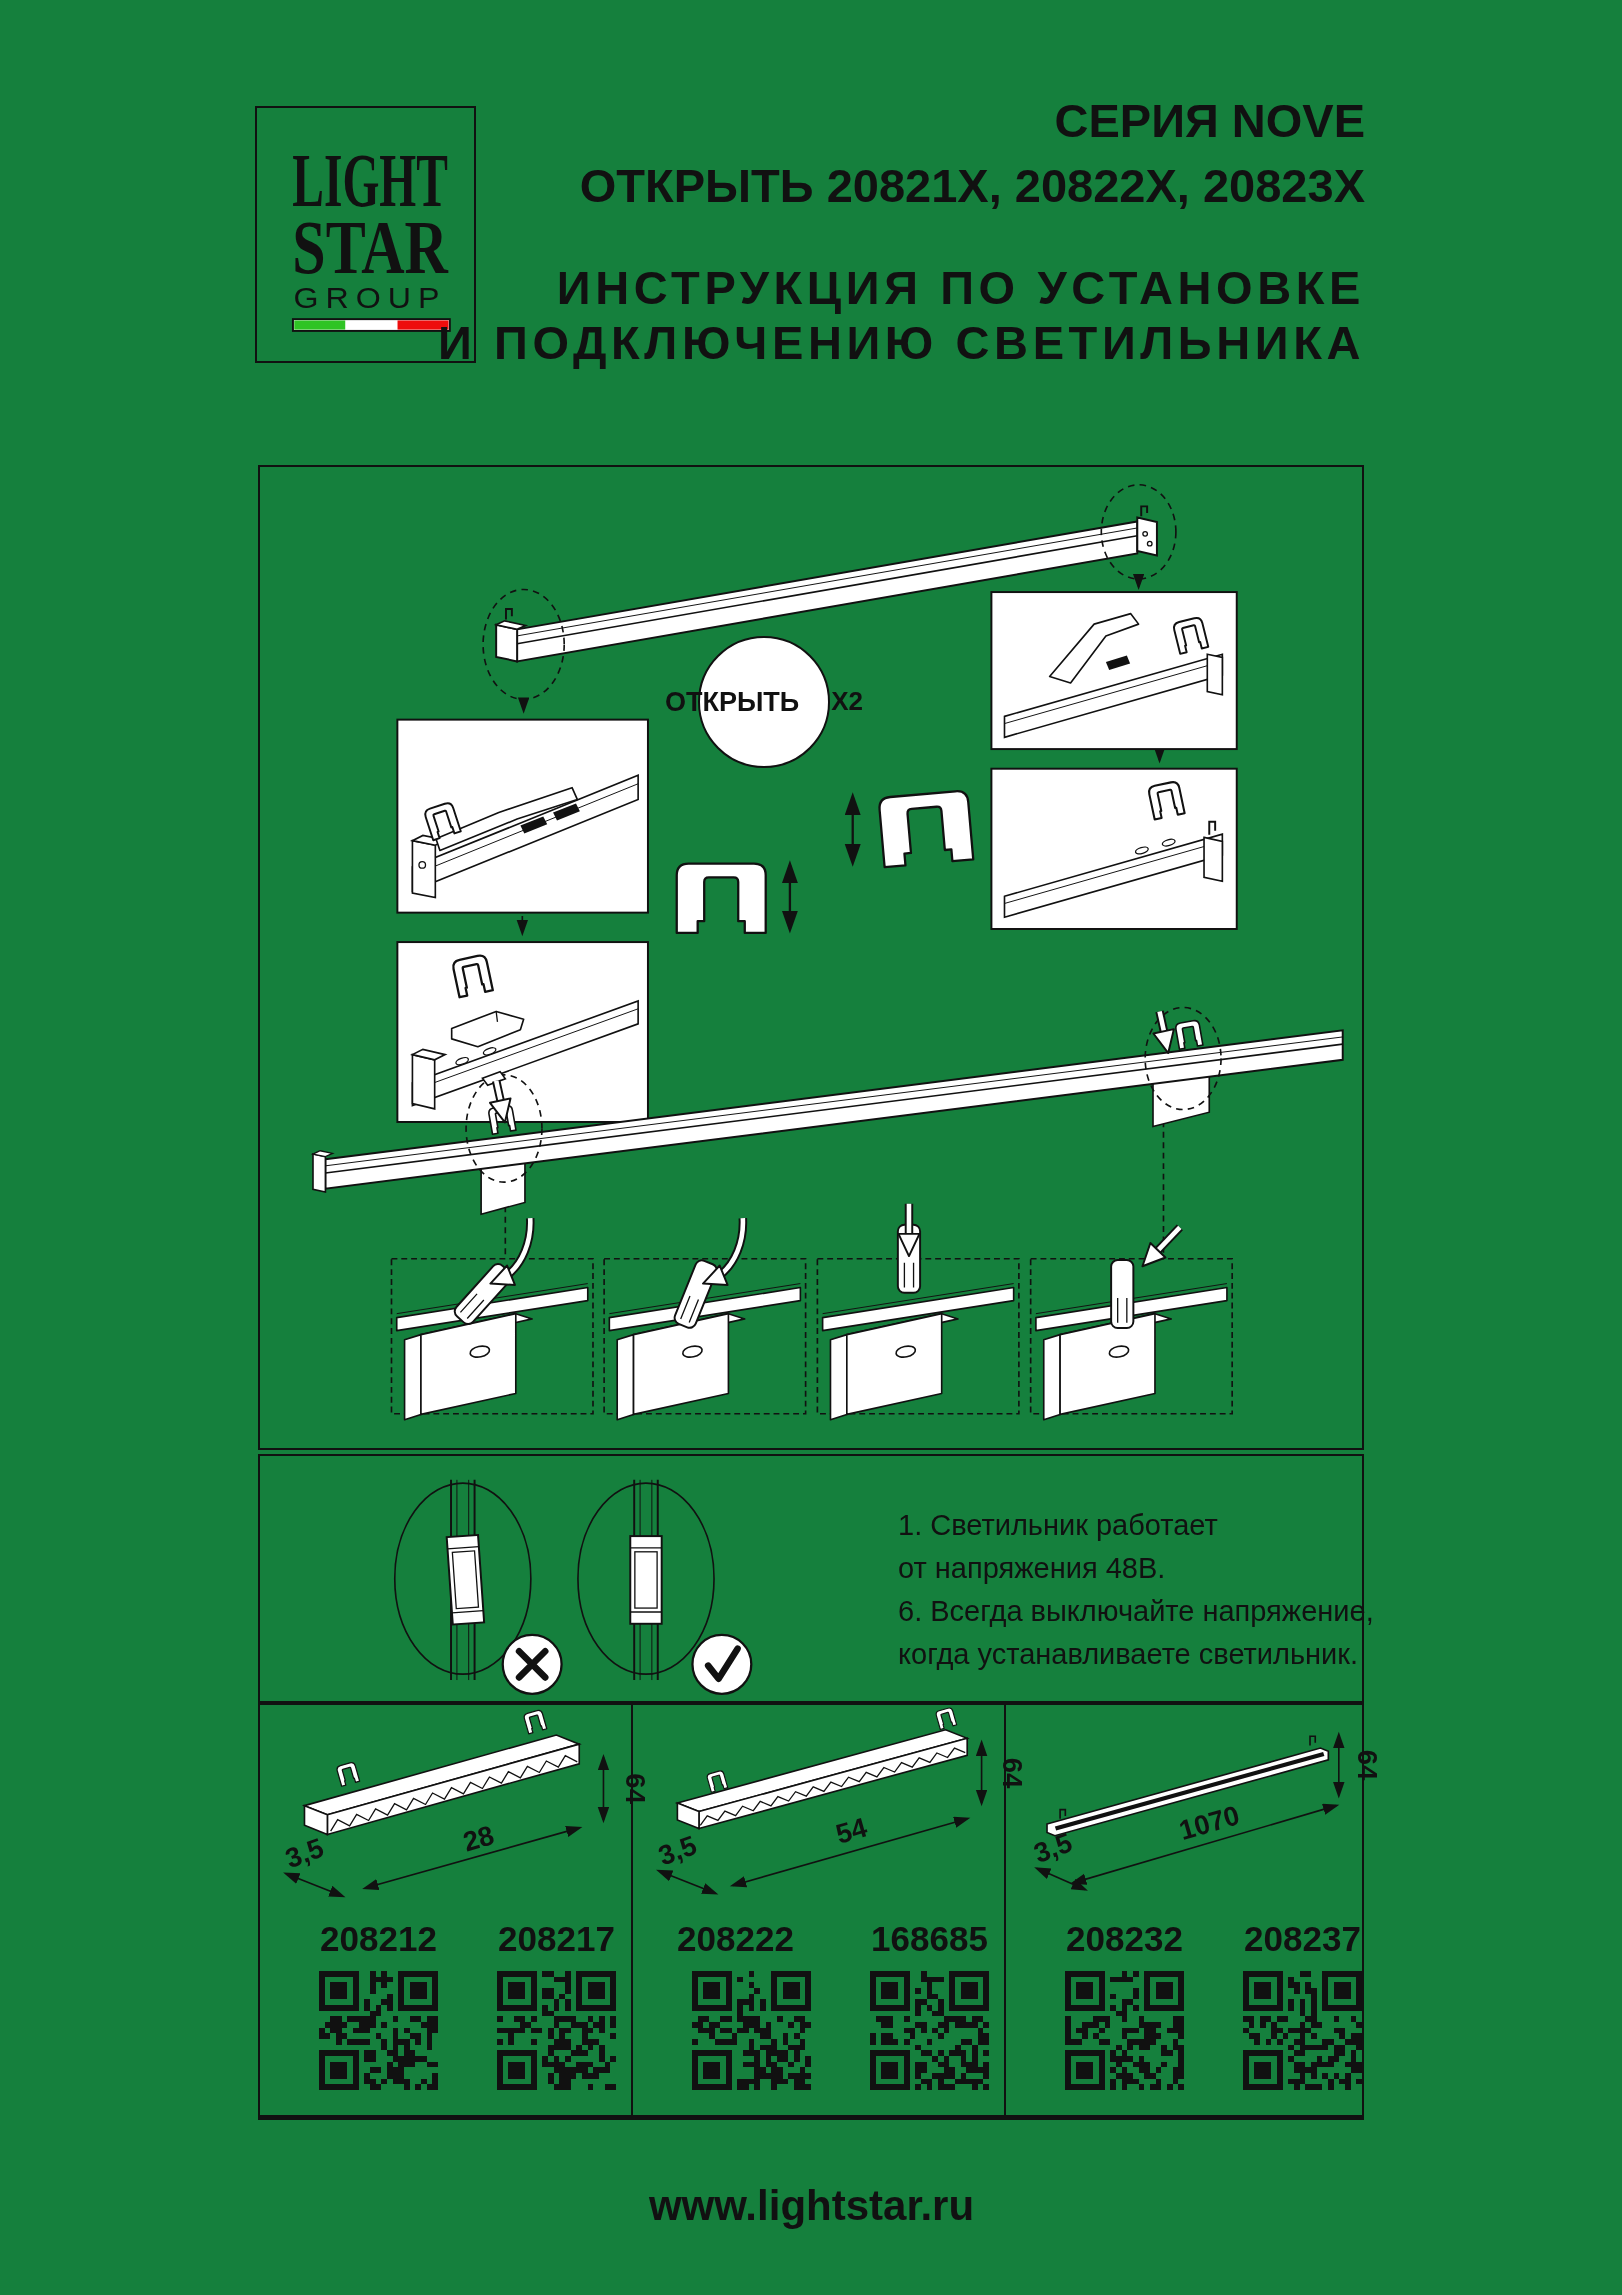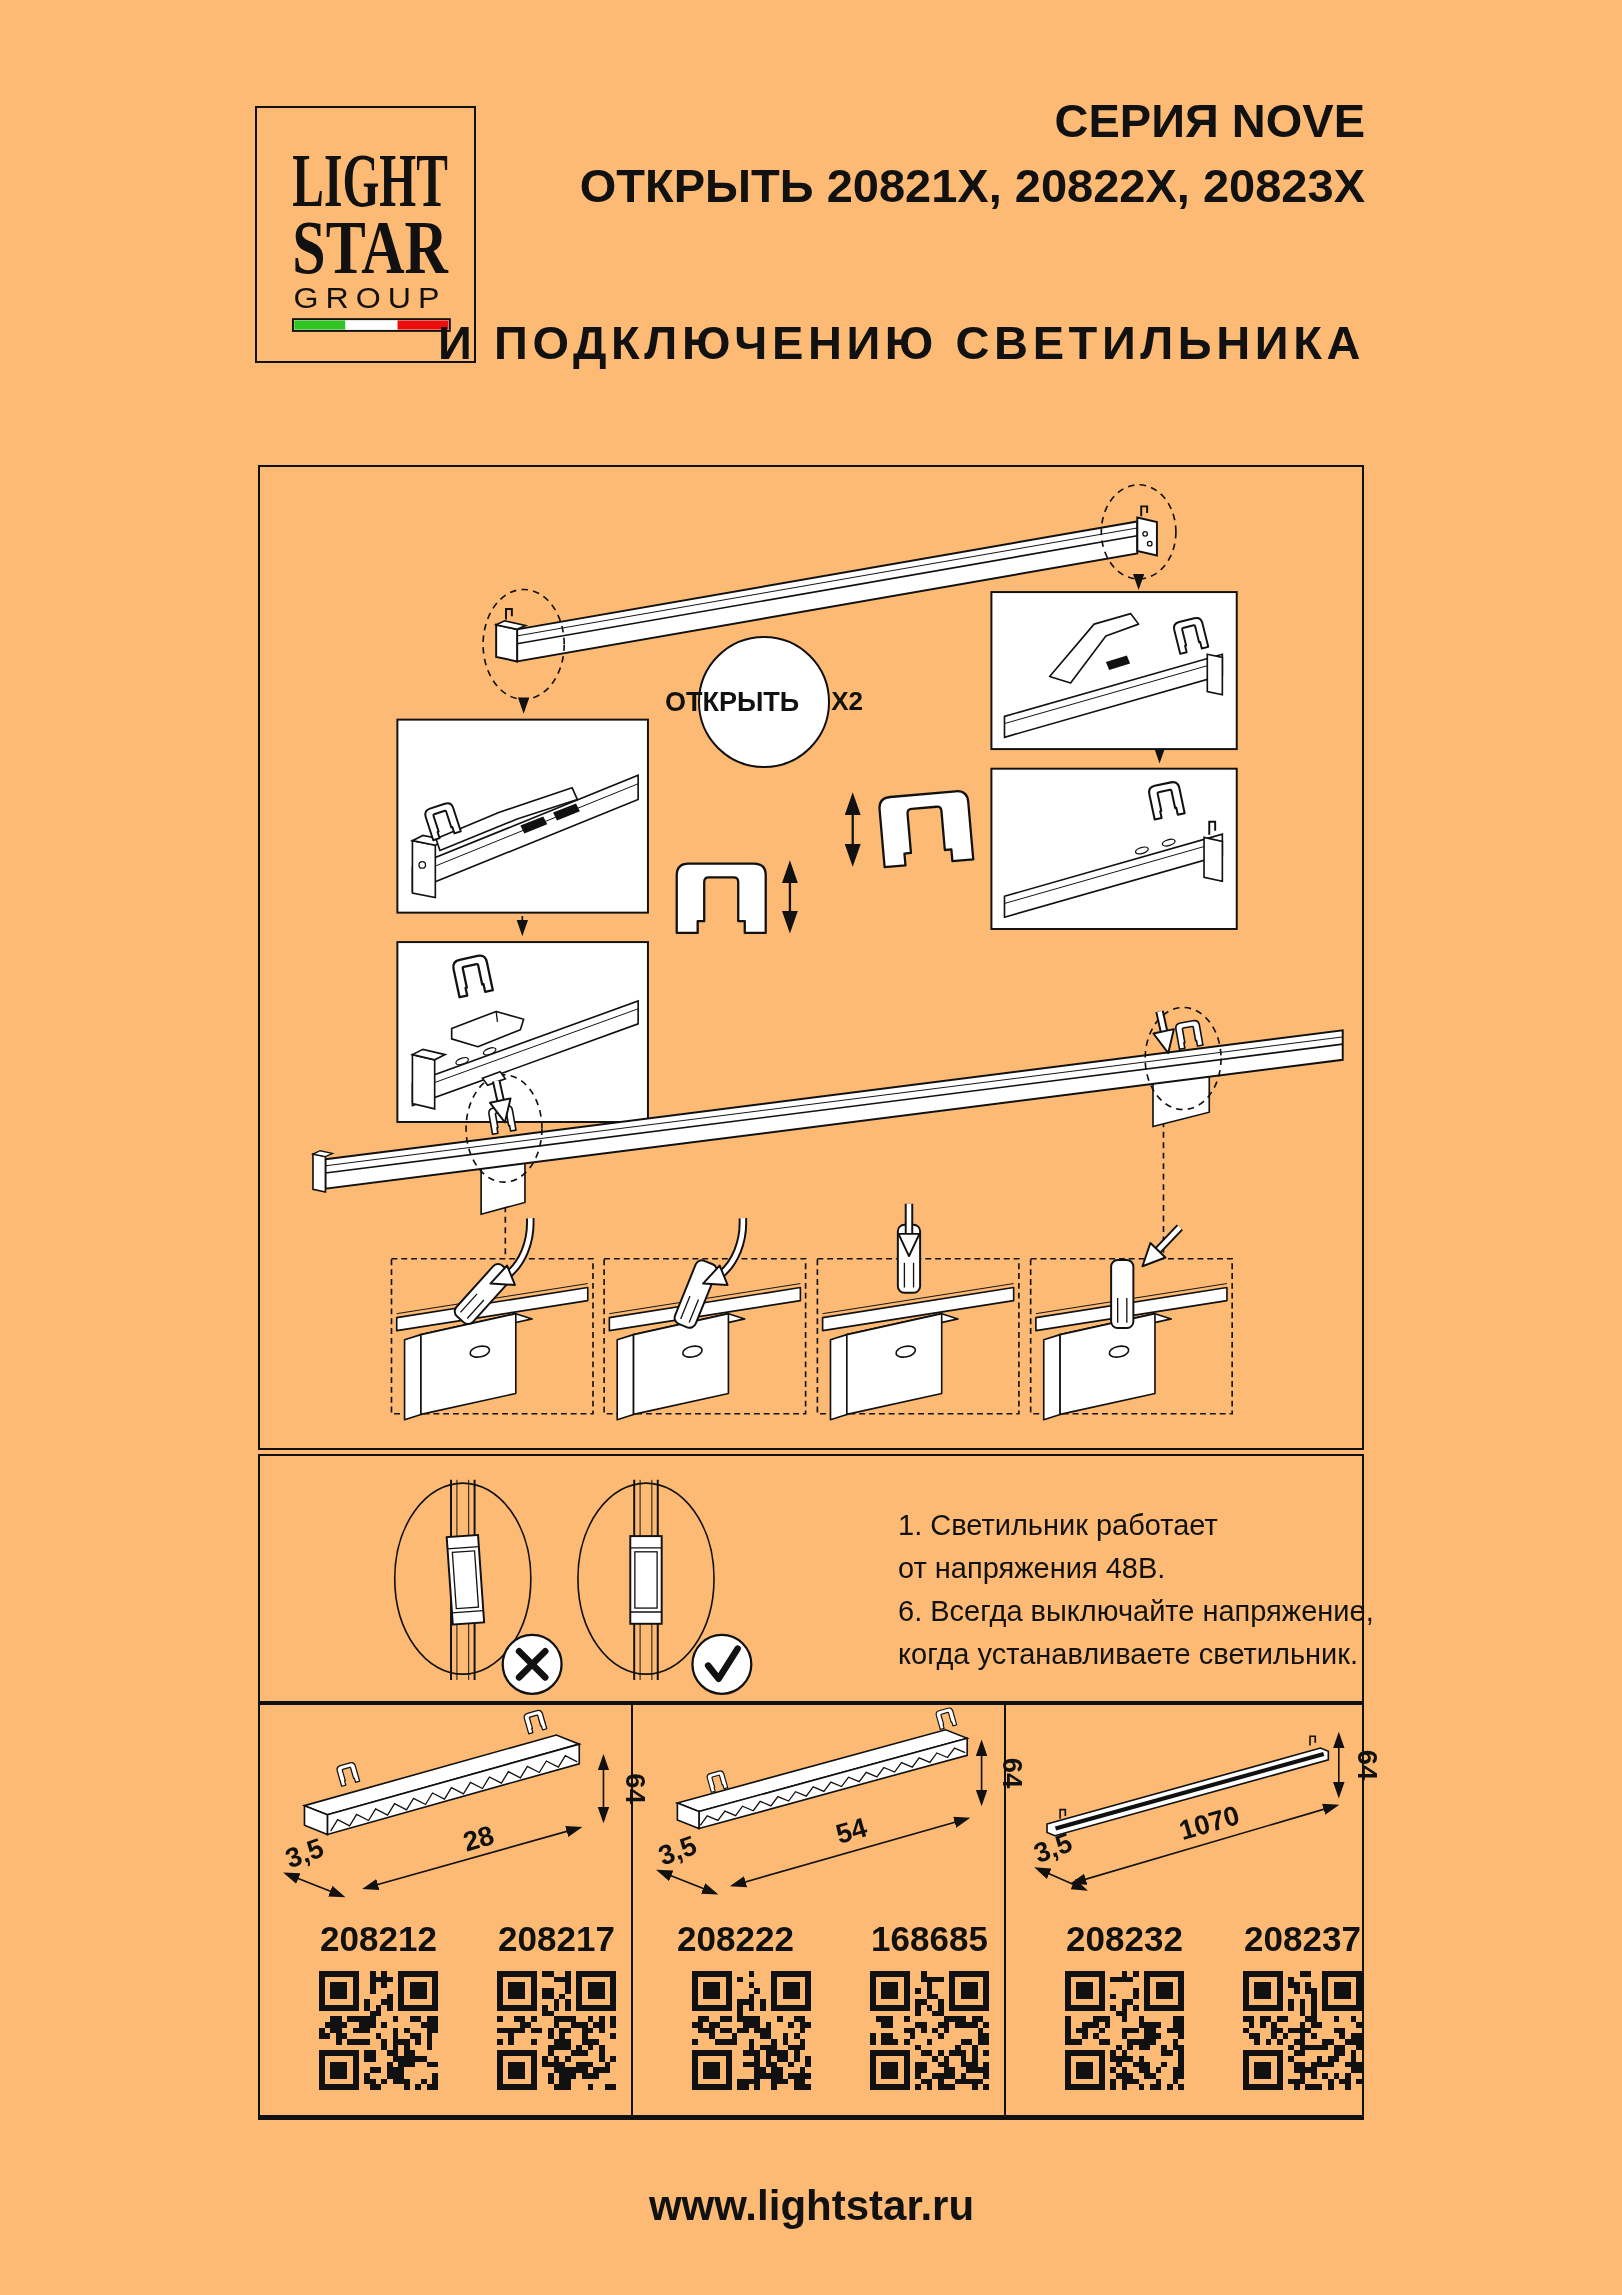--- a/index.html
+++ b/index.html
@@ -1,16 +1,16 @@
 <!DOCTYPE html>
 <html style="font-size:10.5px"><head>
 <meta charset="utf-8">
 <style>
   html,body{margin:0;padding:0;background:#888;}
-  #page{position:relative;width:1623px;height:2295px;background:#fdba74;
+  #page{position:relative;width:1623px;height:2295px;background:#15803d;
         font-family:"Liberation Sans",sans-serif;color:#111;overflow:hidden;}
   .abs{position:absolute;}
   .hdr{font-weight:bold;white-space:nowrap;text-align:right;}
   #logo-box{left:255px;top:106px;width:217px;height:253px;border:2.6px solid #111;}
   #sec-diagram{left:258px;top:465px;width:1102px;height:981px;border:2px solid #111;}
   #sec-notes{left:258px;top:1454px;width:1102px;height:245px;border:2px solid #111;}
   #sec-products{left:258px;top:1703px;width:1102px;height:410px;border:2px solid #111;border-bottom:5.2px solid #111;}
   .pdiv{top:1703px;width:2px;height:416px;background:#111;}
   #artsvg{left:0;top:0;pointer-events:none;z-index:3;}
   #open-circle{left:698px;top:636px;width:128px;height:128px;border:2.3px solid #111;border-radius:50%;
@@ -36,20 +36,21 @@
       <g>
         <rect x="55" y="323" width="240" height="18" fill="#ffffff" stroke="#111" stroke-width="3"></rect>
         <rect x="57" y="325" width="78" height="14" fill="#2fc424"></rect>
         <rect x="215" y="325" width="78" height="14" fill="#ee0d0d"></rect>
       </g>
     </svg>
   </div>
 
   <div class="abs hdr" style="right:258px;top:93px;font-size:47px">СЕРИЯ NOVE</div>
   <div class="abs hdr" style="right:258px;top:158px;font-size:47px">ОТКРЫТЬ 20821X, 20822X, 20823X</div>
+  <div class="abs hdr" style="right:258px;top:260px;font-size:47px;letter-spacing:4.6px">ИНСТРУКЦИЯ ПО УСТАНОВКЕ</div>
   <div class="abs hdr" style="right:258px;top:315px;font-size:47px;letter-spacing:4.6px">И ПОДКЛЮЧЕНИЮ СВЕТИЛЬНИКА</div>
 
   <div class="abs" id="sec-diagram"></div>
   <div class="abs" id="sec-notes"></div>
   <div class="abs" id="sec-products"></div>
   <div class="abs pdiv" style="left:631px"></div>
   <div class="abs pdiv" style="left:1004px"></div>
 
   <div class="abs" id="open-circle">
     <div class="olabel">ОТКРЫТЬ</div>

